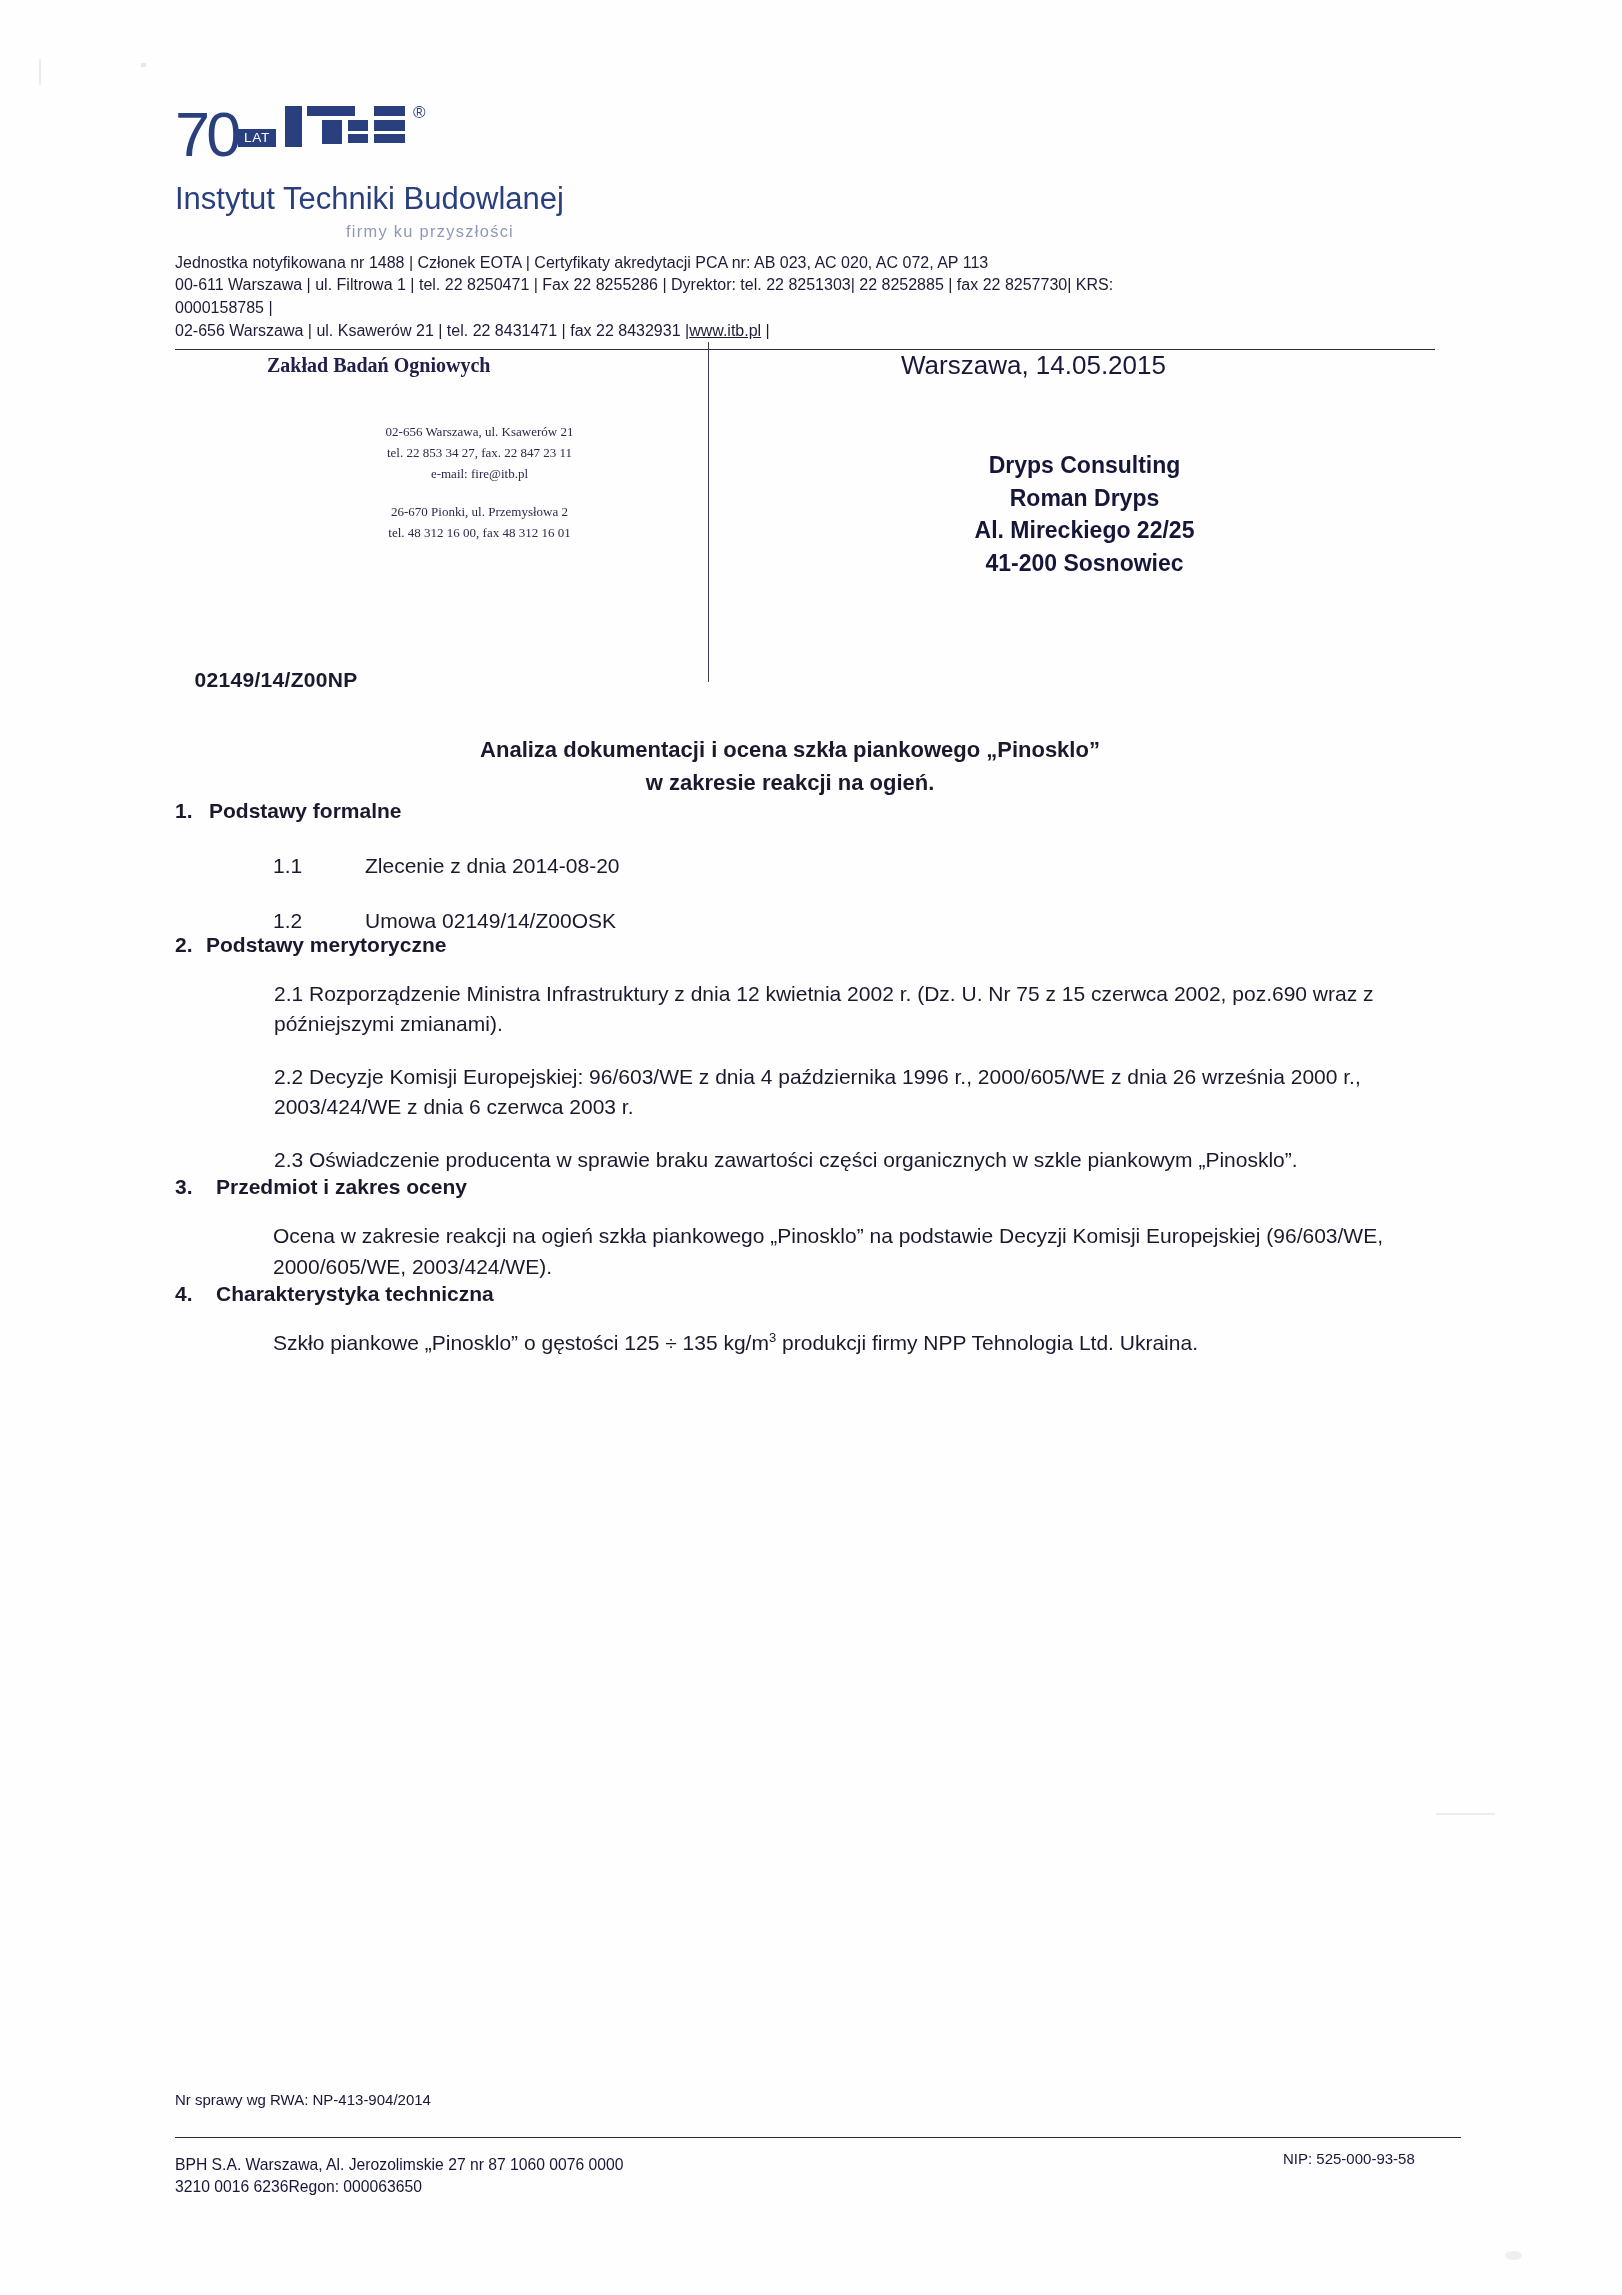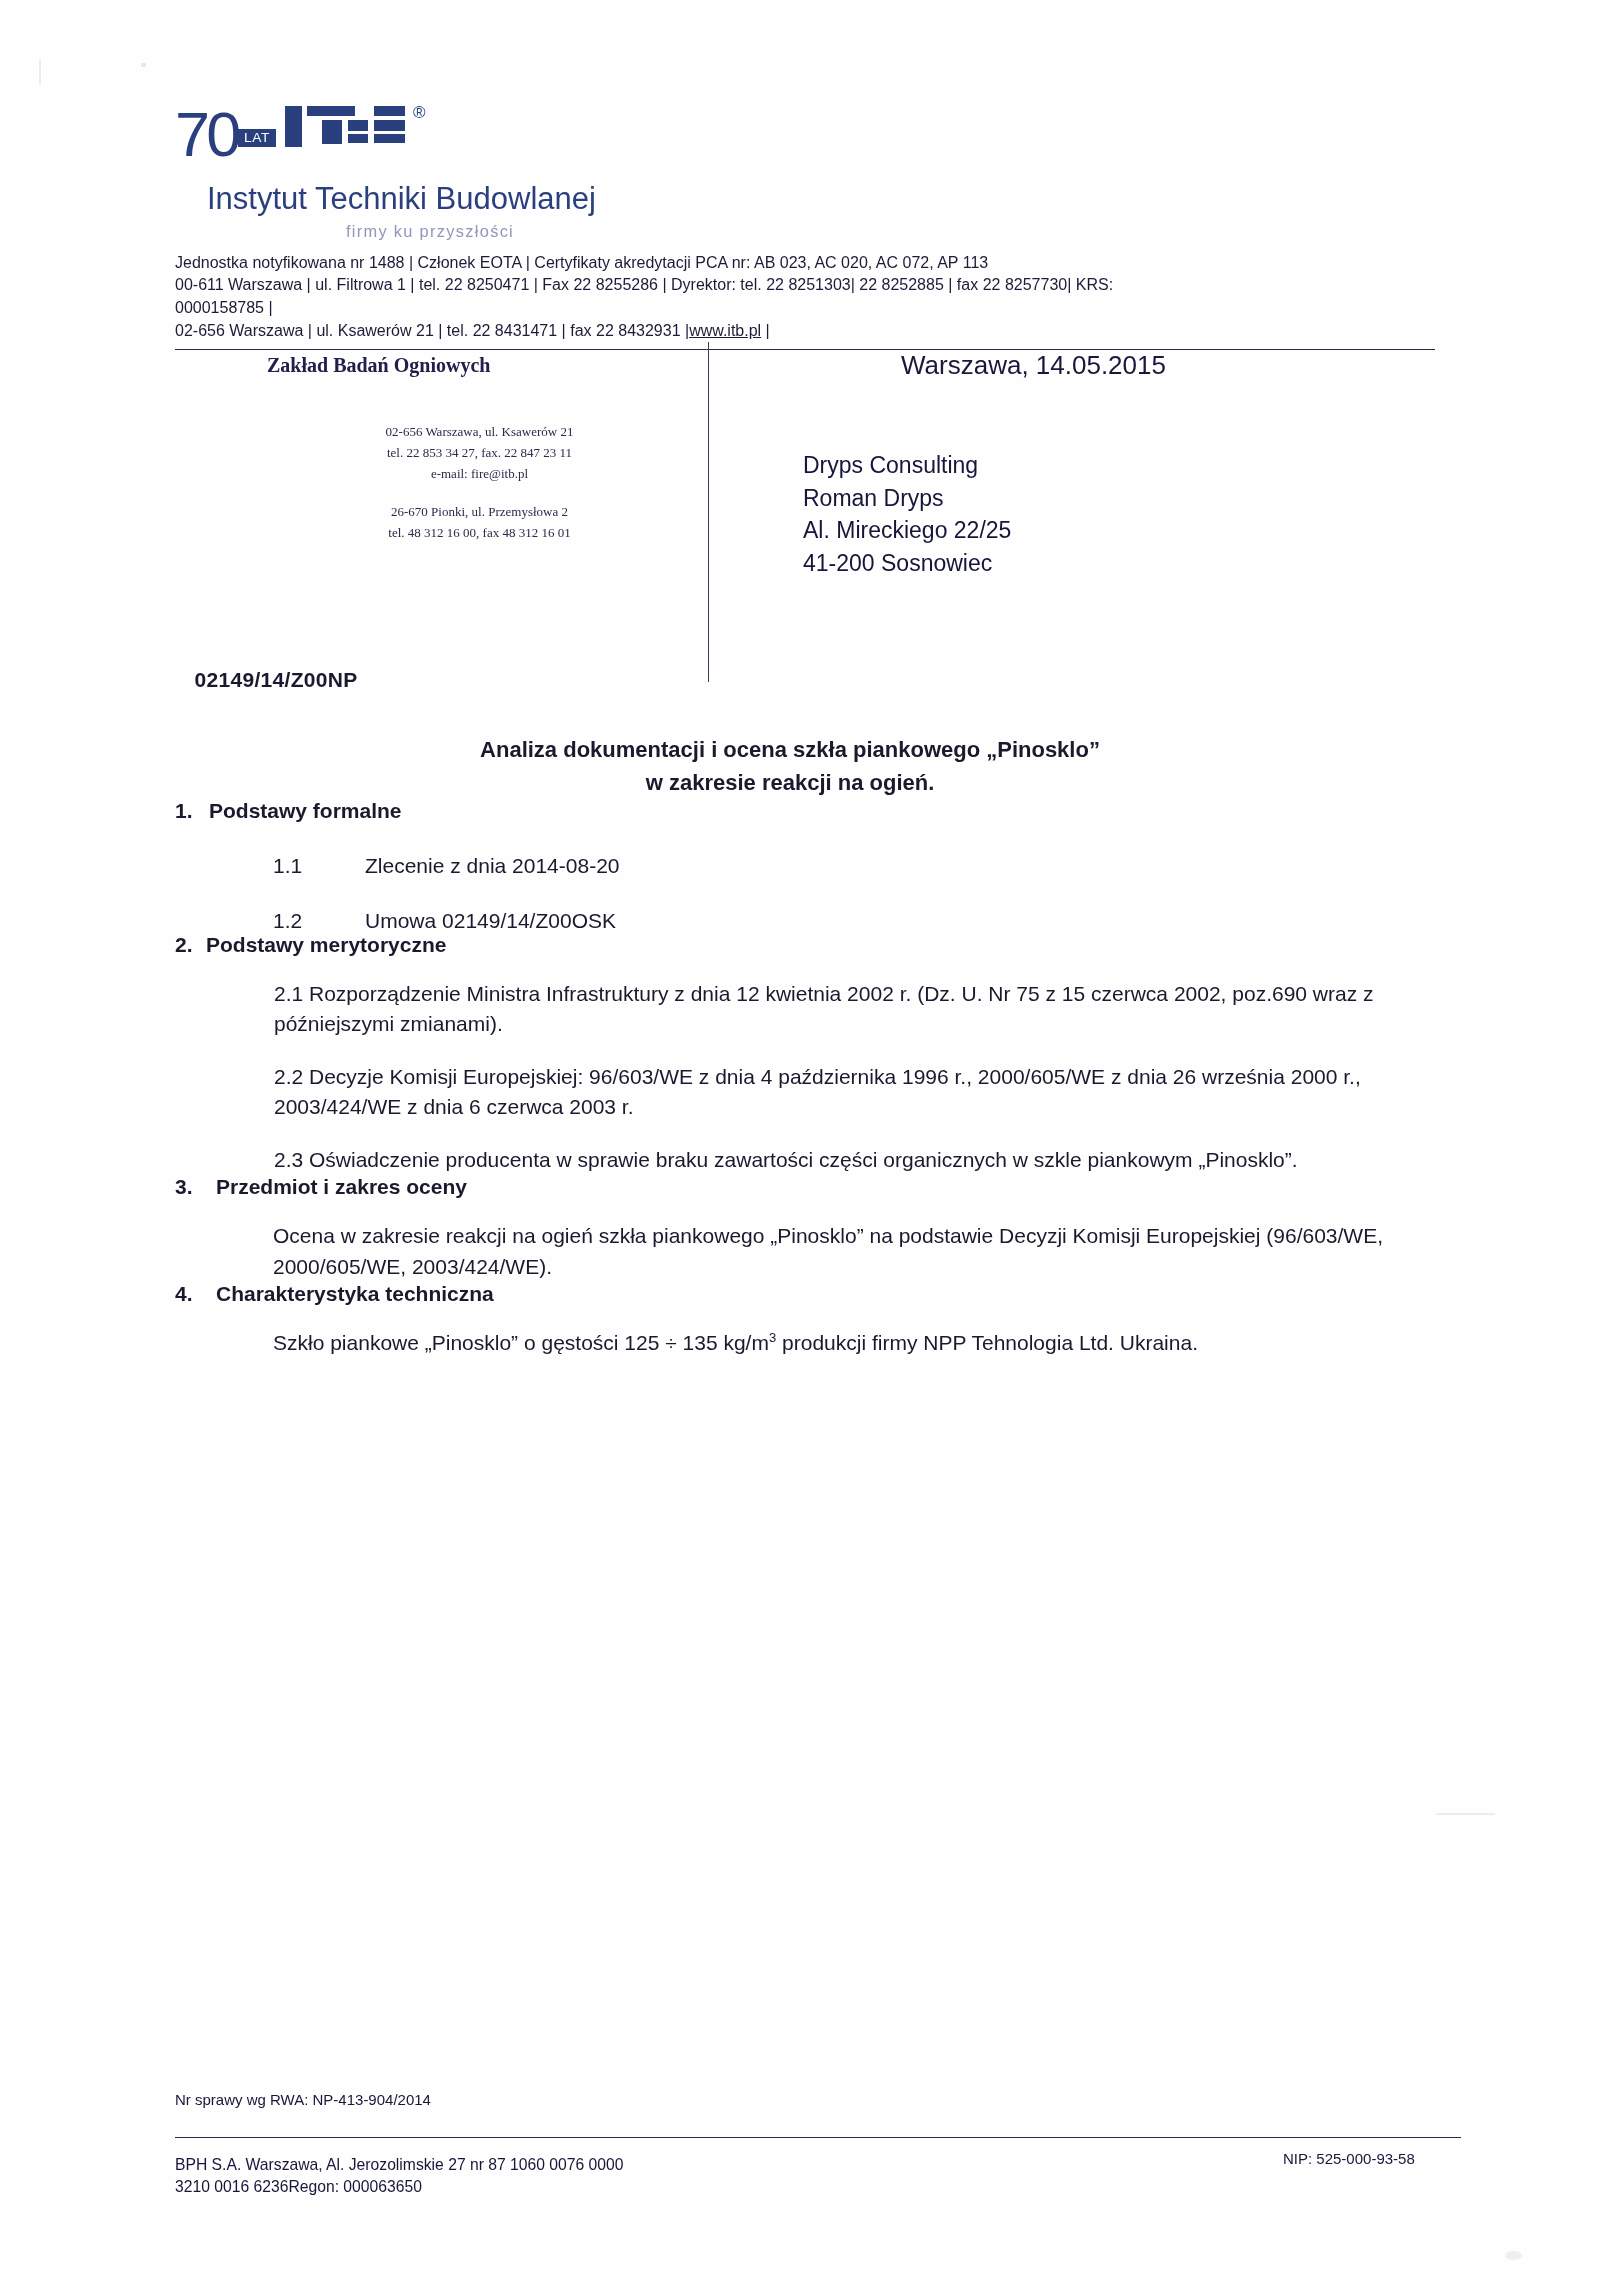--- a/index.html
+++ b/index.html
@@ -74,21 +74,20 @@
     font-size: 17px;
     color: #2a3f7e;
   }
 
   .org-name {
     font-size: 31px;
     color: #2a3f7e;
     margin-top: 3.9px;
     letter-spacing: 0px;
     white-space: nowrap;
-    margin-left: 32px;
   }
   .org-motto {
     font-size: 16.4px;
     color: #8f98b8;
     margin: 5.2px 0 0 171px;
     letter-spacing: 1.3px;
   }
 
   
   .contact {
@@ -152,23 +151,23 @@
     top: 0px;
     font-size: 26px;
     color: #18183a;
     white-space: nowrap;
   }
   .recipient {
     position: absolute;
     left: 628px;
     top: 99px;
     width: 563px;
-    text-align: left;
+    text-align: center;
     font-size: 23px;
-    font-weight: normal;
+    font-weight: bold;
     line-height: 1.42;
     color: #16163a;
   }
 
   
   .docno {
     margin-top: 37px;
     margin-left: 19.6px;
     font-size: 21px;
     font-weight: bold;

